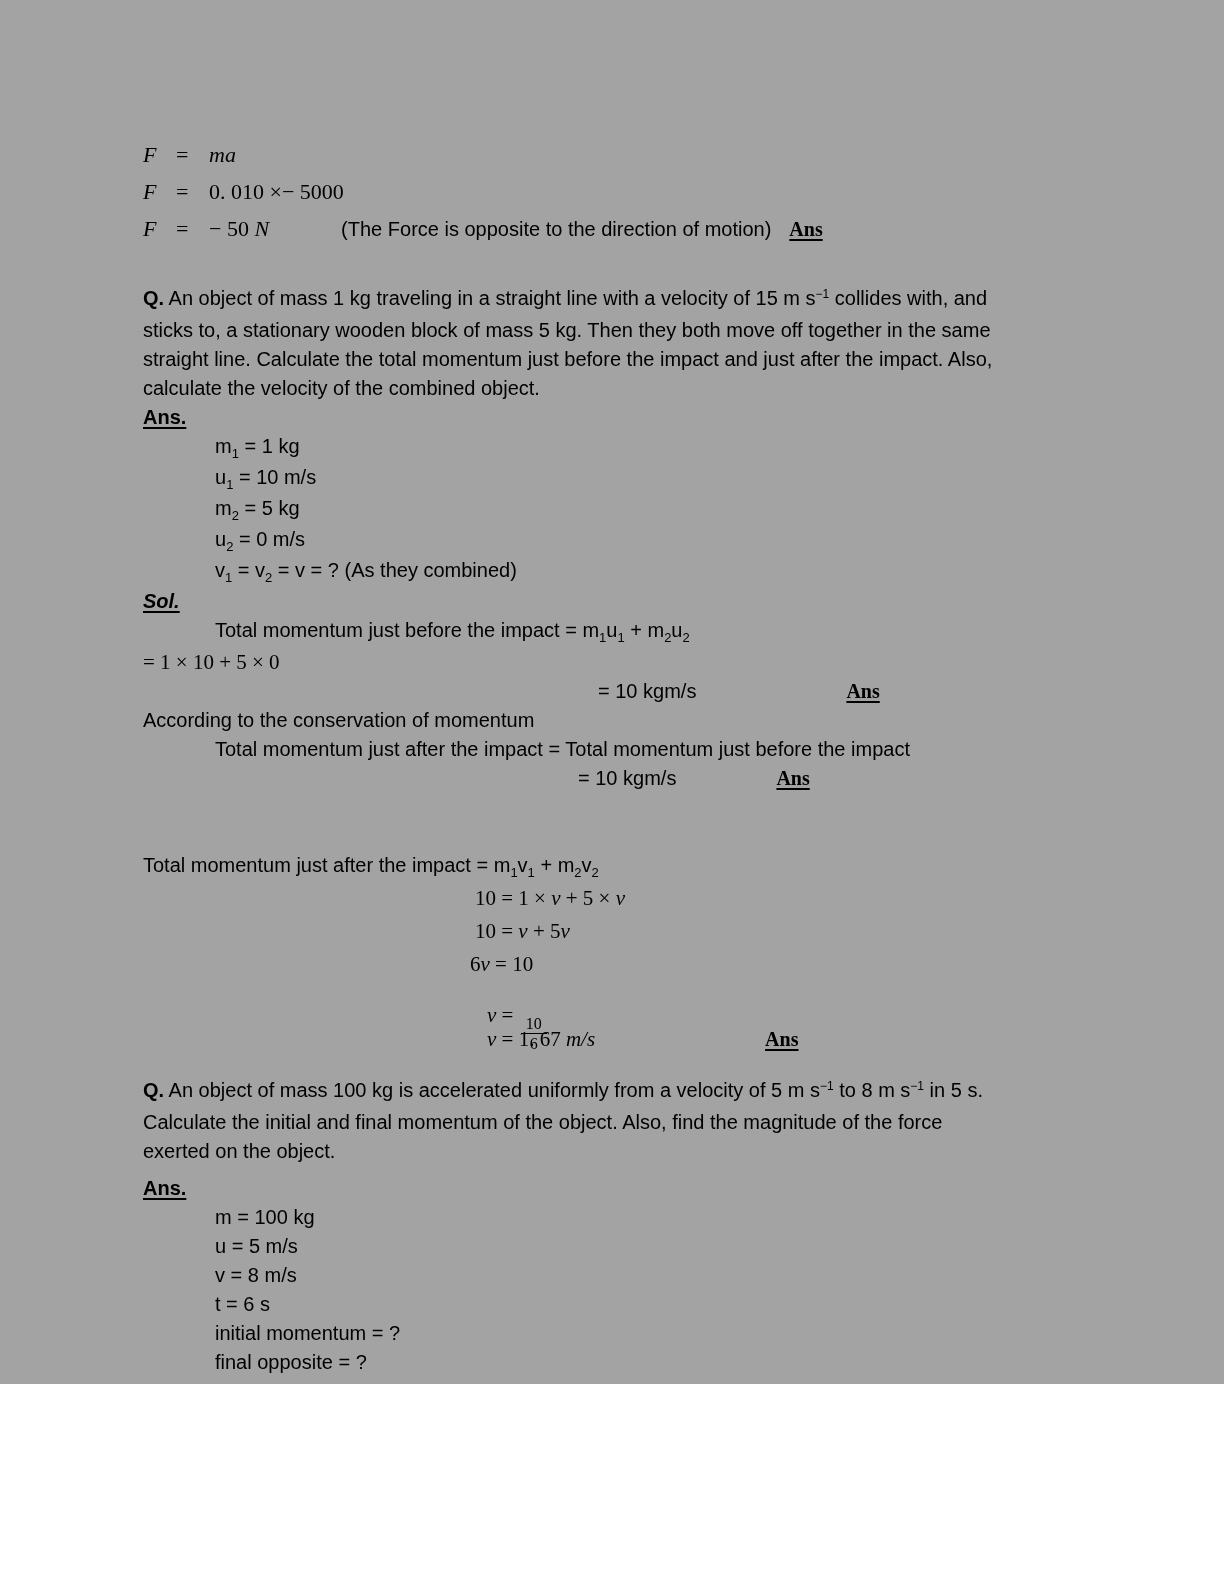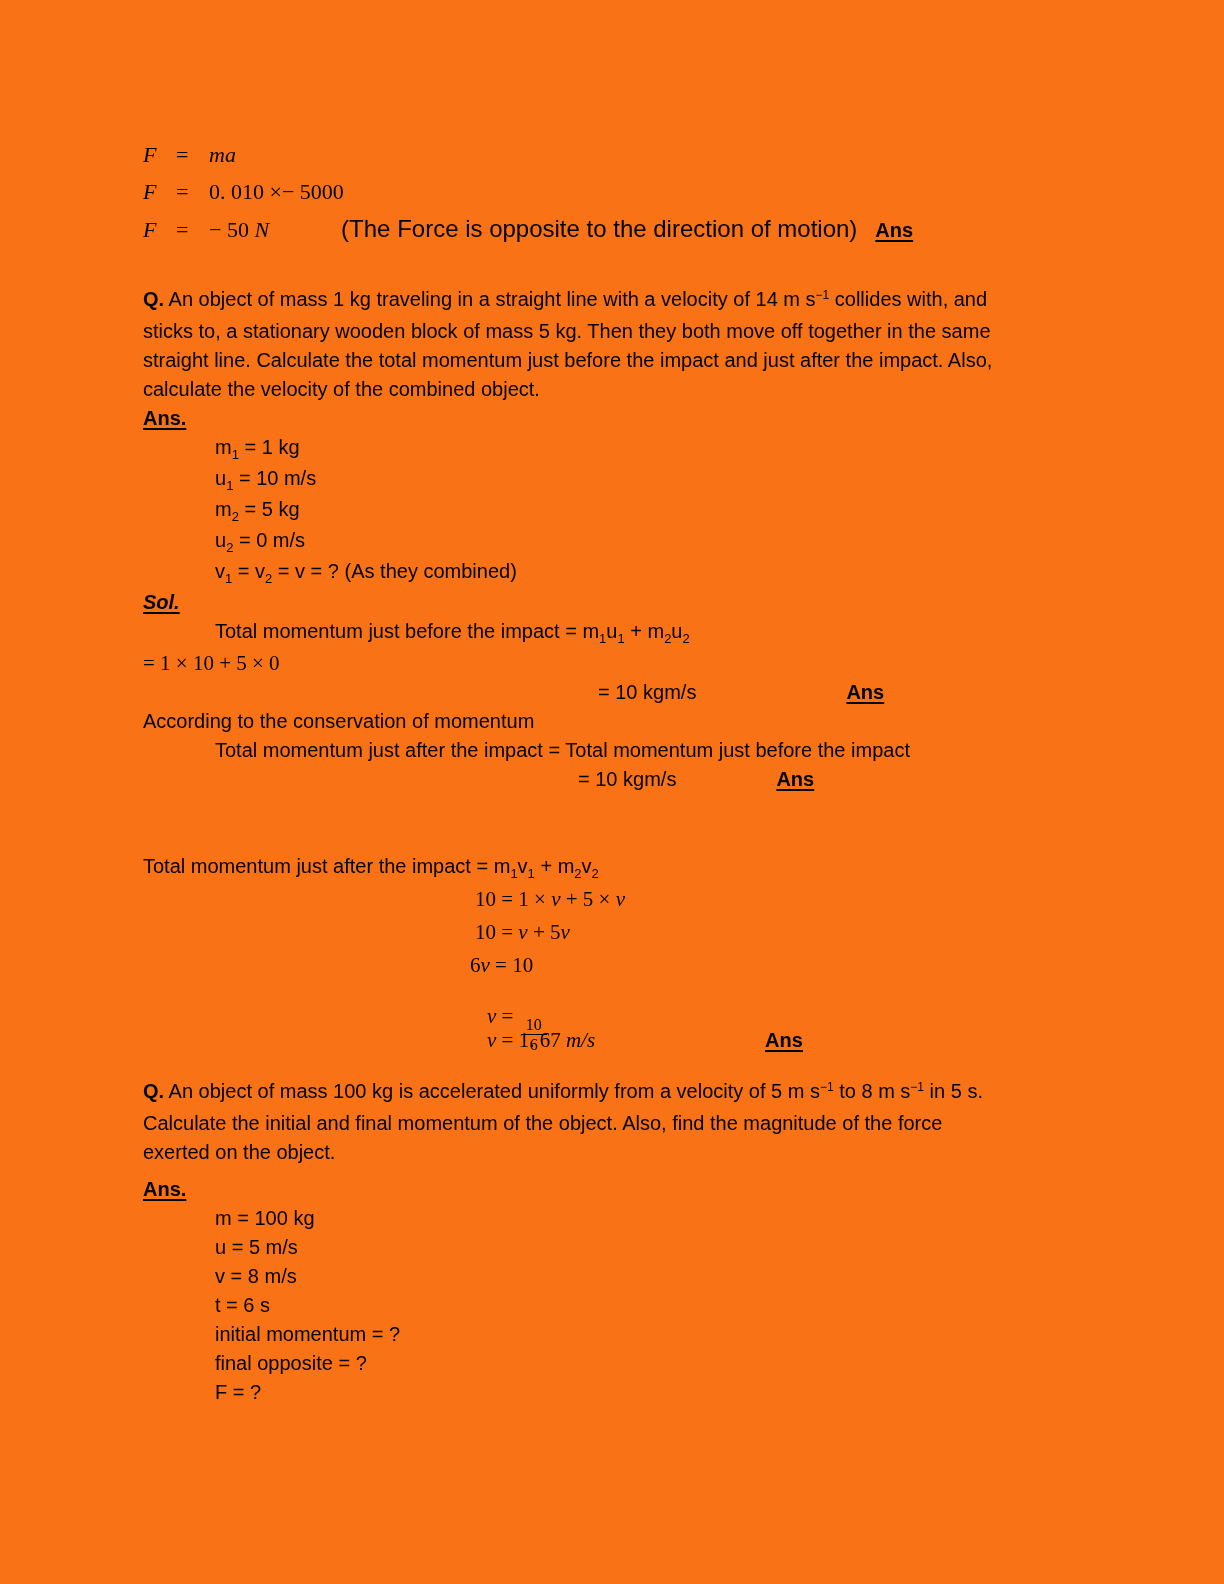--- a/index.html
+++ b/index.html
@@ -1,19 +1,19 @@
 <!DOCTYPE html>
 <html><head>
 <meta charset="utf-8">
 <style>
   html,body { margin:0; padding:0; background:#ffffff; }
   .page {
     position:relative;
-    width:1224px; height:1584px;
-    background:#f97316;
+    width:1224px; height:1384px;
+    background:#a3a3a3;
     color:#000000;
     overflow:hidden;
   }
   .content {
     position:absolute;
     left:143px; top:136px;
     width:945px;
     font-family:"Liberation Sans", sans-serif;
     font-size:20px;
     line-height:29px;
@@ -23,25 +23,25 @@
     font-family:"Liberation Serif", serif;
     font-size:22px;
     line-height:37px;
     white-space:nowrap;
   }
   .f-lhs { display:inline-block; width:33px; font-style:italic; }
   .f-eq  { display:inline-block; width:33px; }
   .it    { font-style:italic; }
   .force-note {
     font-family:"Liberation Sans", sans-serif;
-    font-size:24px;
+    font-size:20px;
     margin-left:72px;
   }
   .ans {
-    font-family:Liberation Sans, sans-serif;
+    font-family:Liberation Serif, serif;
     font-size:20px;
     font-weight:bold;
     text-decoration:underline;
     text-decoration-thickness:2px;
     text-underline-offset:3px;
   }
   .force-ans { margin-left:18px; }
 
   
   .para { margin-top:36px; }
@@ -103,21 +103,21 @@
       <div class="force-line">
         <span class="f-lhs">F</span><span class="f-eq">=</span><span>0. 010 ×− 5000</span>
       </div>
       <div class="force-line">
         <span class="f-lhs">F</span><span class="f-eq">=</span><span>− 50 </span><span class="it">N</span><span class="force-note">(The Force is opposite to the direction of motion)</span><span class="ans force-ans">Ans</span>
       </div>
     </div>
 
     <div class="para">
       <div class="pline">
-        <span class="b">Q.</span><span> An object of mass 1 kg traveling in a straight line with a velocity of 14 m s</span><span class="sp">−1</span><span> collides with, and</span>
+        <span class="b">Q.</span><span> An object of mass 1 kg traveling in a straight line with a velocity of 15 m s</span><span class="sp">−1</span><span> collides with, and</span>
       </div>
       <div class="pline">sticks to, a stationary wooden block of mass 5 kg. Then they both move off together in the same</div>
       <div class="pline">straight line. Calculate the total momentum just before the impact and just after the impact. Also,</div>
       <div class="pline">calculate the velocity of the combined object.</div>
       <div class="label" style="display:inline-block;">Ans.</div>
     </div>
 
     <div>
       <div class="indent1 pline">
         <span>m</span><span class="sb">1</span><span> = 1 kg</span>

